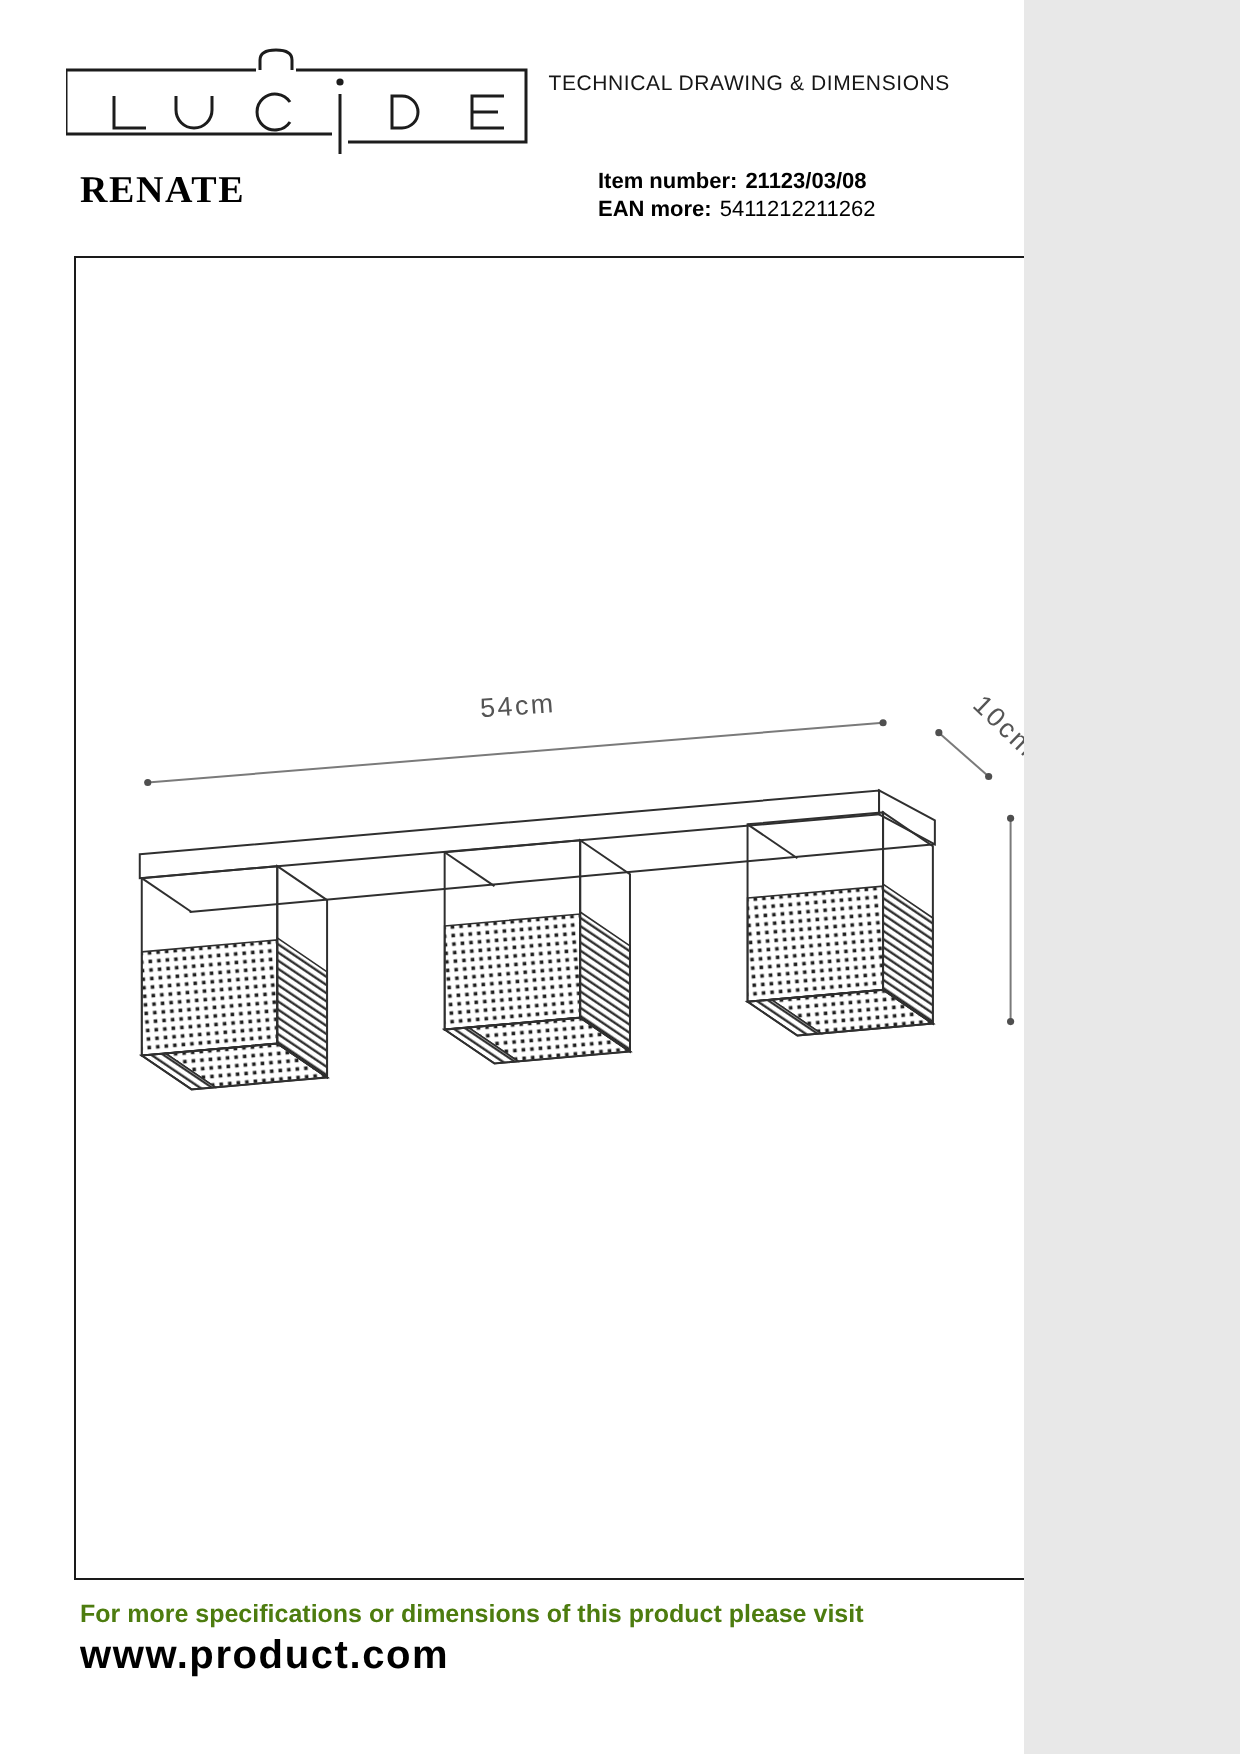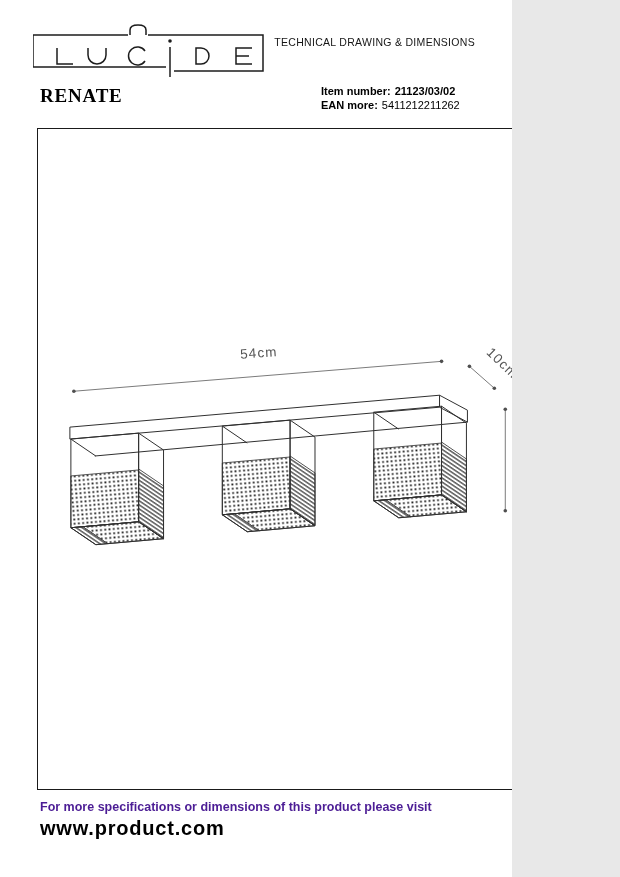--- a/index.html
+++ b/index.html
@@ -16,31 +16,31 @@
   .logo-svg{left:33px;top:22px;width:236px;height:62px;}
   .doc-label{
     right:37px;top:36px;
     font-size:10.5px;letter-spacing:0.3px;color:#161616;
   }
   .product-name{
     left:40px;top:85px;margin:0;
     font-size:19px;font-weight:bold;letter-spacing:0.8px;color:#000;font-family:Liberation Serif, serif;
   }
   .item-block{left:299px;top:84px;font-size:11px;line-height:14px;color:#000;}
-  .item-block .lbl{font-weight:bold;margin-right:4px;margin-left:22px;}
+  .item-block .lbl{font-weight:bold;margin-right:4px;}
   .item-block .val-bold{font-weight:bold;}
   .item-block .val-reg{font-weight:normal;text-align:right;}
   
   .drawing-box{
     left:37px;top:128px;width:550px;height:662px;
     border:1.5px solid #1a1a1a;box-sizing:border-box;
   }
   .drawing-box svg{display:block;width:100%;height:100%;}
   
-  .footer-note{left:40px;top:800px;font-size:12.5px;font-weight:bold;color:#4c1d95;}
+  .footer-note{left:40px;top:800px;font-size:12.5px;font-weight:bold;color:#4d7c0f;}
   .footer-url{left:40px;top:817px;font-size:20px;font-weight:bold;letter-spacing:0.8px;color:#000;}
   .sr-only{position:absolute;width:1px;height:1px;overflow:hidden;clip:rect(0 0 0 0);}
   
   .dim-text{
     font-family:"Liberation Sans", sans-serif;
     font-size:13.5px;letter-spacing:1.2px;fill:#555;
   }
 </style>
 </head>
 <body>
@@ -71,21 +71,21 @@
     <circle cx="137" cy="19" r="1.8" fill="#1c1c1c"></circle>
   </svg>
   <span class="sr-only">LUCIDE</span>
 
   <div class="abs doc-label">TECHNICAL DRAWING &amp; DIMENSIONS</div>
 
   <h1 class="abs product-name">RENATE</h1>
 
   <div class="abs item-block">
     <div>
-      <span class="lbl">Item number:</span><span class="val-bold">21123/03/02</span>
+      <span class="lbl">Item number:</span><span class="val-bold">21123/03/08</span>
     </div>
     <div>
       <span class="lbl">EAN more:</span><span class="val-reg">5411212211262</span>
     </div>
   </div>
 
   <div class="abs drawing-box">
     <svg viewBox="0 0 550 662">
       <defs>
 

